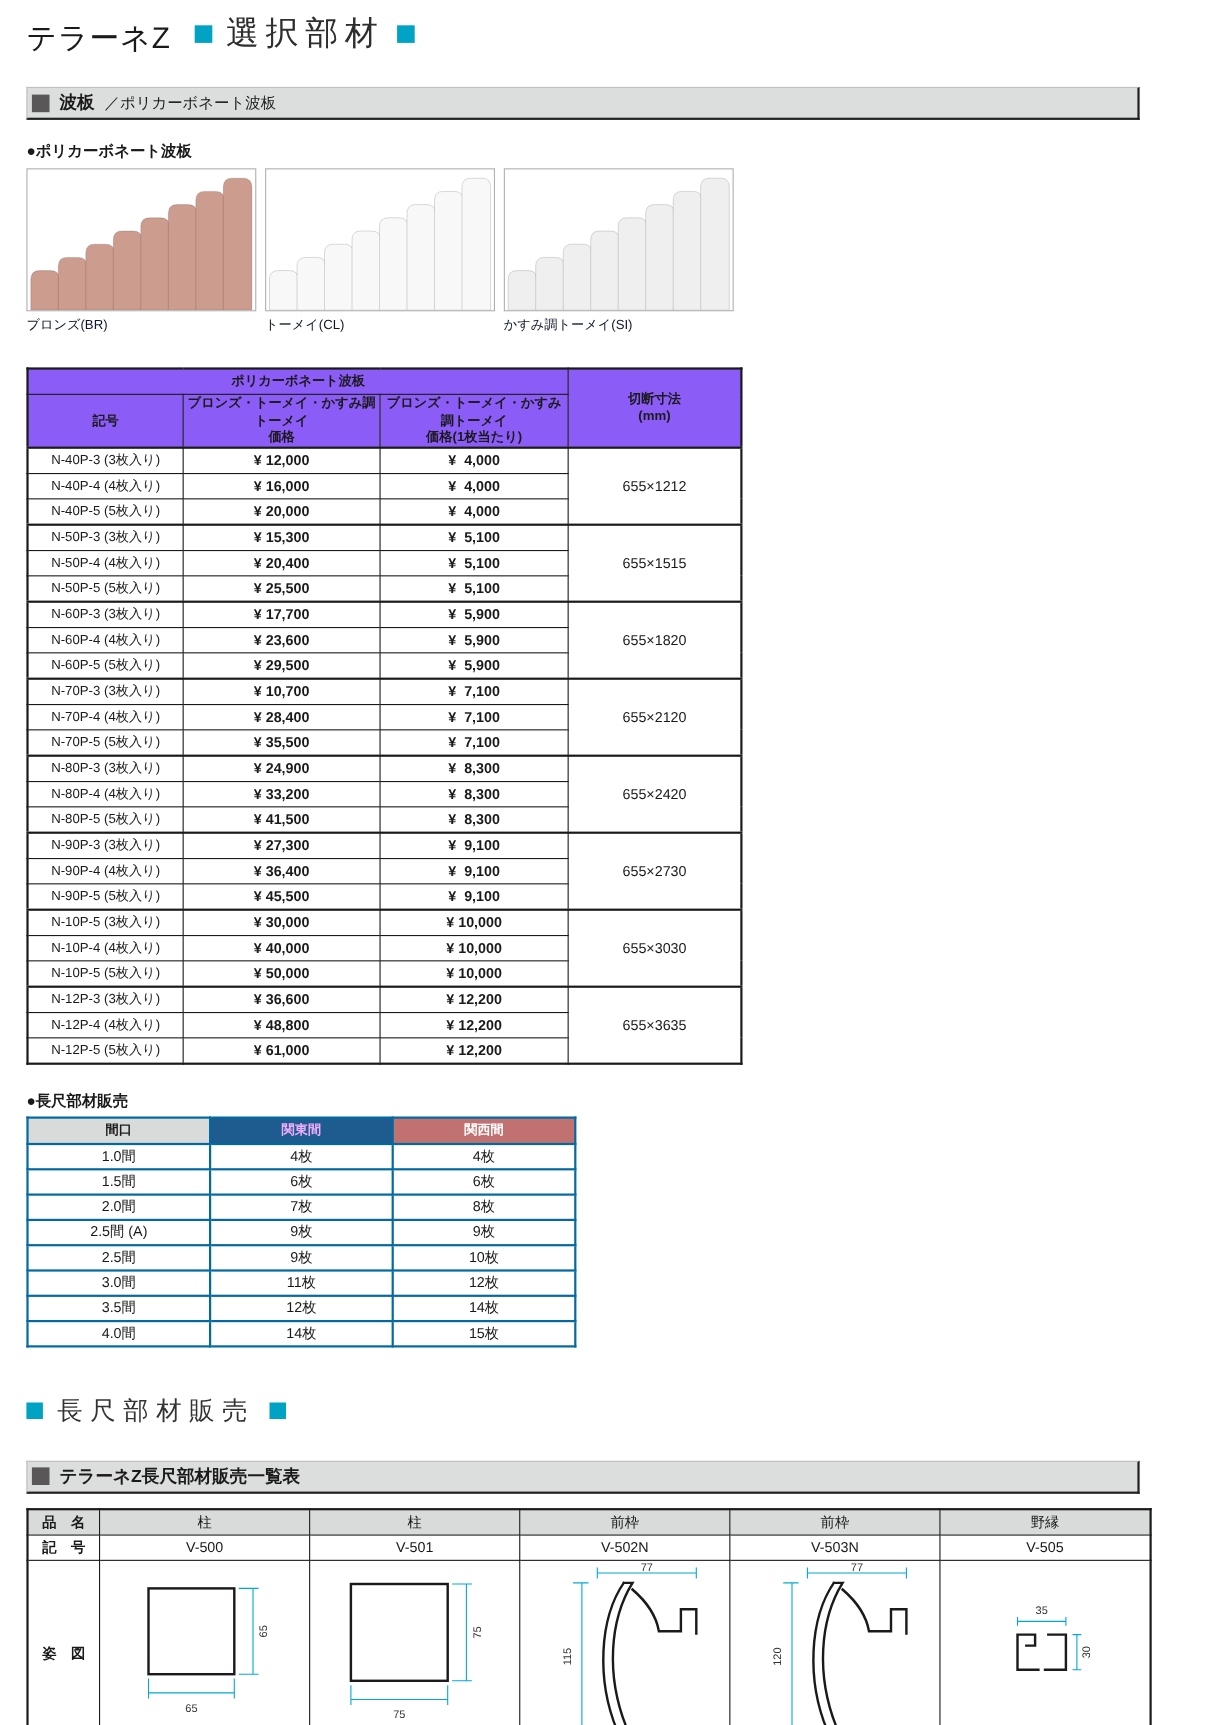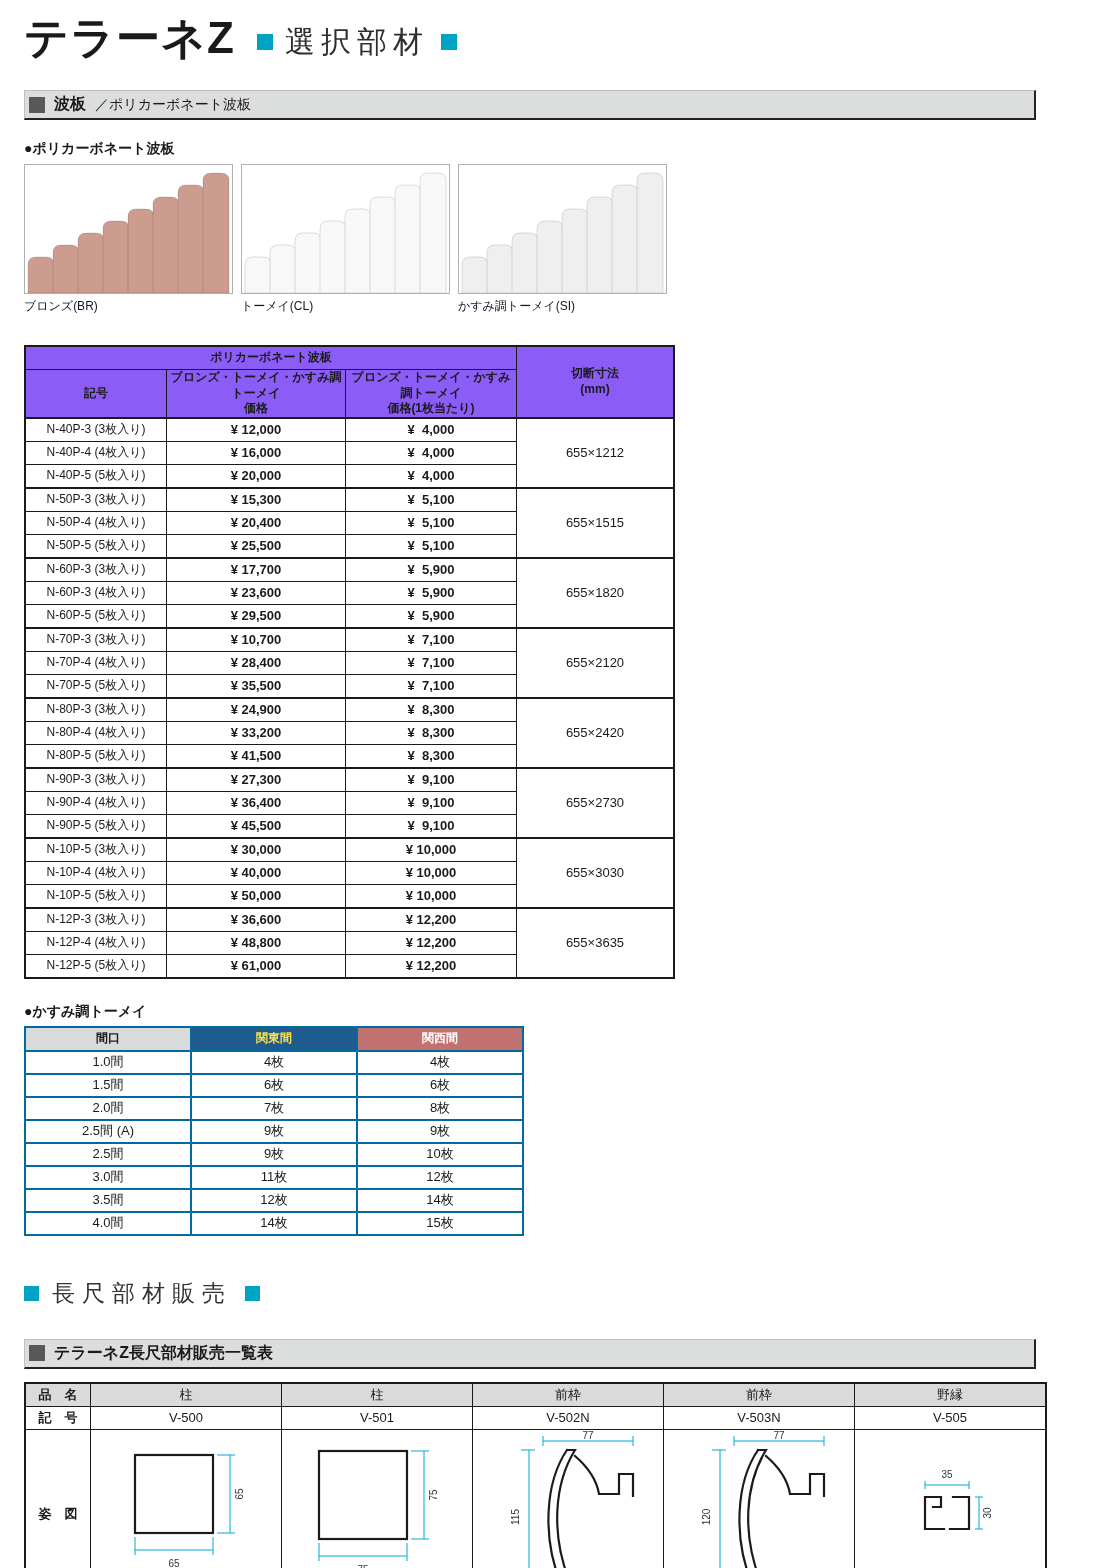--- a/index.html
+++ b/index.html
@@ -1,21 +1,21 @@
 <!DOCTYPE html>
 <html><head>
 <meta charset="utf-8">
 <style>
   html,body{margin:0;padding:0;background:#fff;}
   body{width:1106px;font-family:"Liberation Sans","DejaVu Sans",sans-serif;color:#1a1a1a;}
   .wrap{padding:16px 0 30px 24px;}
 
   
   .titlebar{display:flex;align-items:flex-end;gap:22px;}
-  .brand{font-size:44px;font-weight:bold;letter-spacing:1px;line-height:1;}
+  .brand{font-size:27px;font-weight:normal;letter-spacing:1px;line-height:1;}
   .subt{display:flex;align-items:center;gap:12px;font-size:30px;letter-spacing:6px;color:#2e2e2e;line-height:1;padding-bottom:3px;}
   .sq{width:16px;height:16px;background:#00a3c4;display:inline-block;}
   .sq.s15{width:15px;height:15px;}
 
   
   .graybar{width:1012px;box-sizing:border-box;background:#dcdddd;border:1px solid #bfc0c0;border-right:2px solid #222;border-bottom:2px solid #222;height:30px;display:flex;align-items:center;gap:9px;padding-left:4px;margin-top:30px;}
   .dsq{width:16px;height:16px;background:#595757;flex:0 0 auto;}
   .graybar .big{font-size:16px;font-weight:bold;}
   .graybar .small{font-size:14px;}
 
@@ -44,21 +44,21 @@
   .t1 td.code{width:140px;font-size:12px;}
   .t1 td.pr{width:178px;font-weight:bold;}
   .t1 td.upr{width:170px;font-weight:bold;}
   .t1 td.sz{width:156px;}
 
   .ulabel{font-size:14px;font-weight:bold;margin:24px 0 5px;}
   .t2{border:2px solid #1a1a1a;}
   .t2 th,.t2 td{border:2px solid #0369a1;text-align:center;padding:0;}
   .t2 th{height:22px;font-size:12px;font-weight:bold;width:164px;}
   .t2 .h-span{background:#d9dada;}
-  .t2 .h-kanto{background:#1e5b8e;color:#fde047;text-align:center;}
+  .t2 .h-kanto{background:#1e5b8e;color:#f0abfc;text-align:center;}
   .t2 .h-kansai{background:#c17170;color:#fff;}
   .t2 td{height:21px;font-size:13px;}
 
   .sec2{display:flex;align-items:center;gap:13px;margin-top:42px;font-size:23px;letter-spacing:7px;color:#333;}
 
   .t3{margin-top:13px;border:2px solid #1a1a1a;}
   .t3 td{border:1px solid #1a1a1a;text-align:center;padding:0;font-size:13px;}
   .t3 td.lbl{width:64px;font-weight:bold;font-size:13px;}
   .t3 tr.namer td{background:#d9dada;height:22px;}
   .t3 tr.namer td.lbl{background:#d9dada;}
@@ -188,21 +188,21 @@
         </tr>
     </tbody>
     <tbody>
       <tr>
           <td class="code">N-60P-3 (3枚入り)</td>
           <td class="pr">¥ 17,700</td>
           <td class="upr">¥  5,900</td>
           <td class="sz" rowspan="3">655×1820</td>
         </tr>
       <tr>
-          <td class="code">N-60P-3 (4枚入り)</td>
+          <td class="code">N-60P-4 (4枚入り)</td>
           <td class="pr">¥ 23,600</td>
           <td class="upr">¥  5,900</td>
         </tr>
       <tr>
           <td class="code">N-60P-5 (5枚入り)</td>
           <td class="pr">¥ 29,500</td>
           <td class="upr">¥  5,900</td>
         </tr>
     </tbody>
     <tbody>
@@ -290,21 +290,21 @@
           <td class="upr">¥ 12,200</td>
         </tr>
       <tr>
           <td class="code">N-12P-5 (5枚入り)</td>
           <td class="pr">¥ 61,000</td>
           <td class="upr">¥ 12,200</td>
         </tr>
     </tbody>
   </table>
 
-  <div class="ulabel">●かすみ調トーメイ</div>
+  <div class="ulabel">●長尺部材販売</div>
   <table class="t2">
     <tbody>
         <tr>
       <th class="h-span">間口</th>
       <th class="h-kanto">関東間</th>
       <th class="h-kansai">関西間</th>
     </tr>
     <tr>
           <td>1.0間</td>
           <td>4枚</td>

